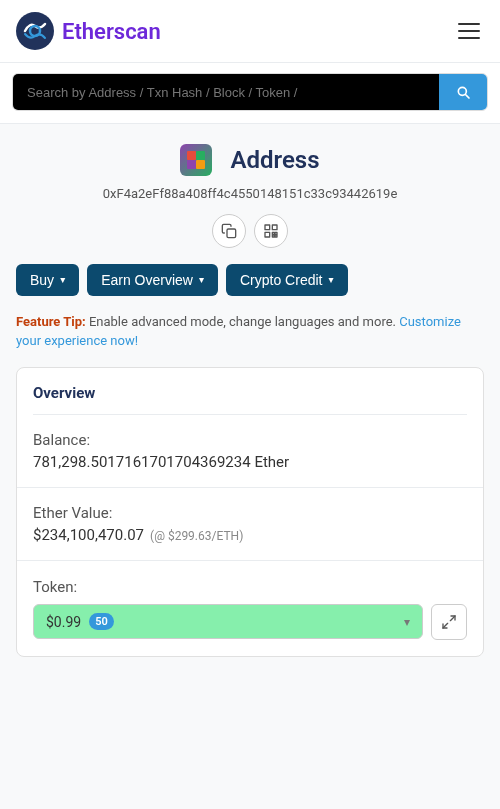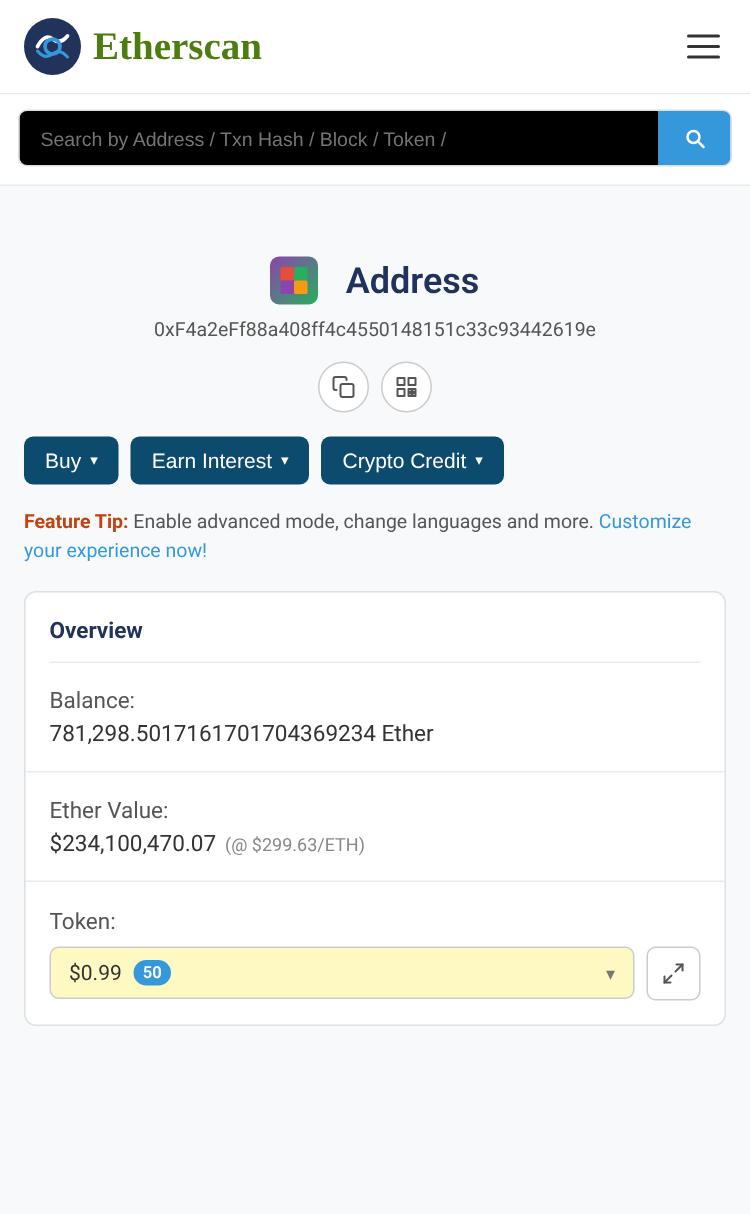--- a/index.html
+++ b/index.html
@@ -24,24 +24,23 @@
     .logo-area {
       display: flex;
       align-items: center;
       gap: 8px;
     }
     .logo-icon {
       width: 38px;
       height: 38px;
     }
     .logo-text {
-      font-size: 26px;
+      font-size: 22px;
       font-weight: 600;
-      color: #4d7c0f;
-      font-family: Liberation Serif, serif;
+      color: #6d28d9;
     }
     .hamburger {
       display: flex;
       flex-direction: column;
       gap: 5px;
       cursor: pointer;
       padding: 4px;
     }
     .hamburger span {
       display: block;
@@ -96,21 +95,20 @@
     .address-header {
       text-align: center;
       margin-bottom: 14px;
     }
     .address-title-row {
       display: flex;
       align-items: center;
       justify-content: center;
       gap: 18px;
       margin-bottom: 8px;
-      margin-top: 27px;
     }
     .address-icon {
       width: 32px;
       height: 32px;
       border-radius: 6px;
       background: linear-gradient(135deg, #8e44ad, #27ae60);
       display: flex;
       align-items: center;
       justify-content: center;
     }
@@ -239,21 +237,21 @@
       margin-top: 8px;
     }
     .token-select {
       flex: 1;
       display: flex;
       align-items: center;
       justify-content: space-between;
       border: 1px solid #ccc;
       border-radius: 6px;
       padding: 8px 12px;
-      background: #fef9c3;
+      background: #86efac;
       cursor: pointer;
       font-size: 14px;
     }
     .token-select-left {
       display: flex;
       align-items: center;
       gap: 8px;
     }
     .token-badge {
       background: #3498db;
@@ -351,21 +349,21 @@
       </button>
     </div>
   </div>
 
   <div class="action-buttons">
     <button class="action-btn blue">
       <span>Buy</span>
       <span class="chevron">▾</span>
     </button>
     <button class="action-btn blue">
-      <span>Earn Interest</span>
+      <span>Earn Overview</span>
       <span class="chevron">▾</span>
     </button>
     <button class="action-btn blue">
       <span>Crypto Credit</span>
       <span class="chevron">▾</span>
     </button>
   </div>
 
   <div class="feature-tip">
     <strong>Feature Tip:</strong><span> Enable advanced mode, change languages and more. </span><a href="#">Customize your experience now!</a>

